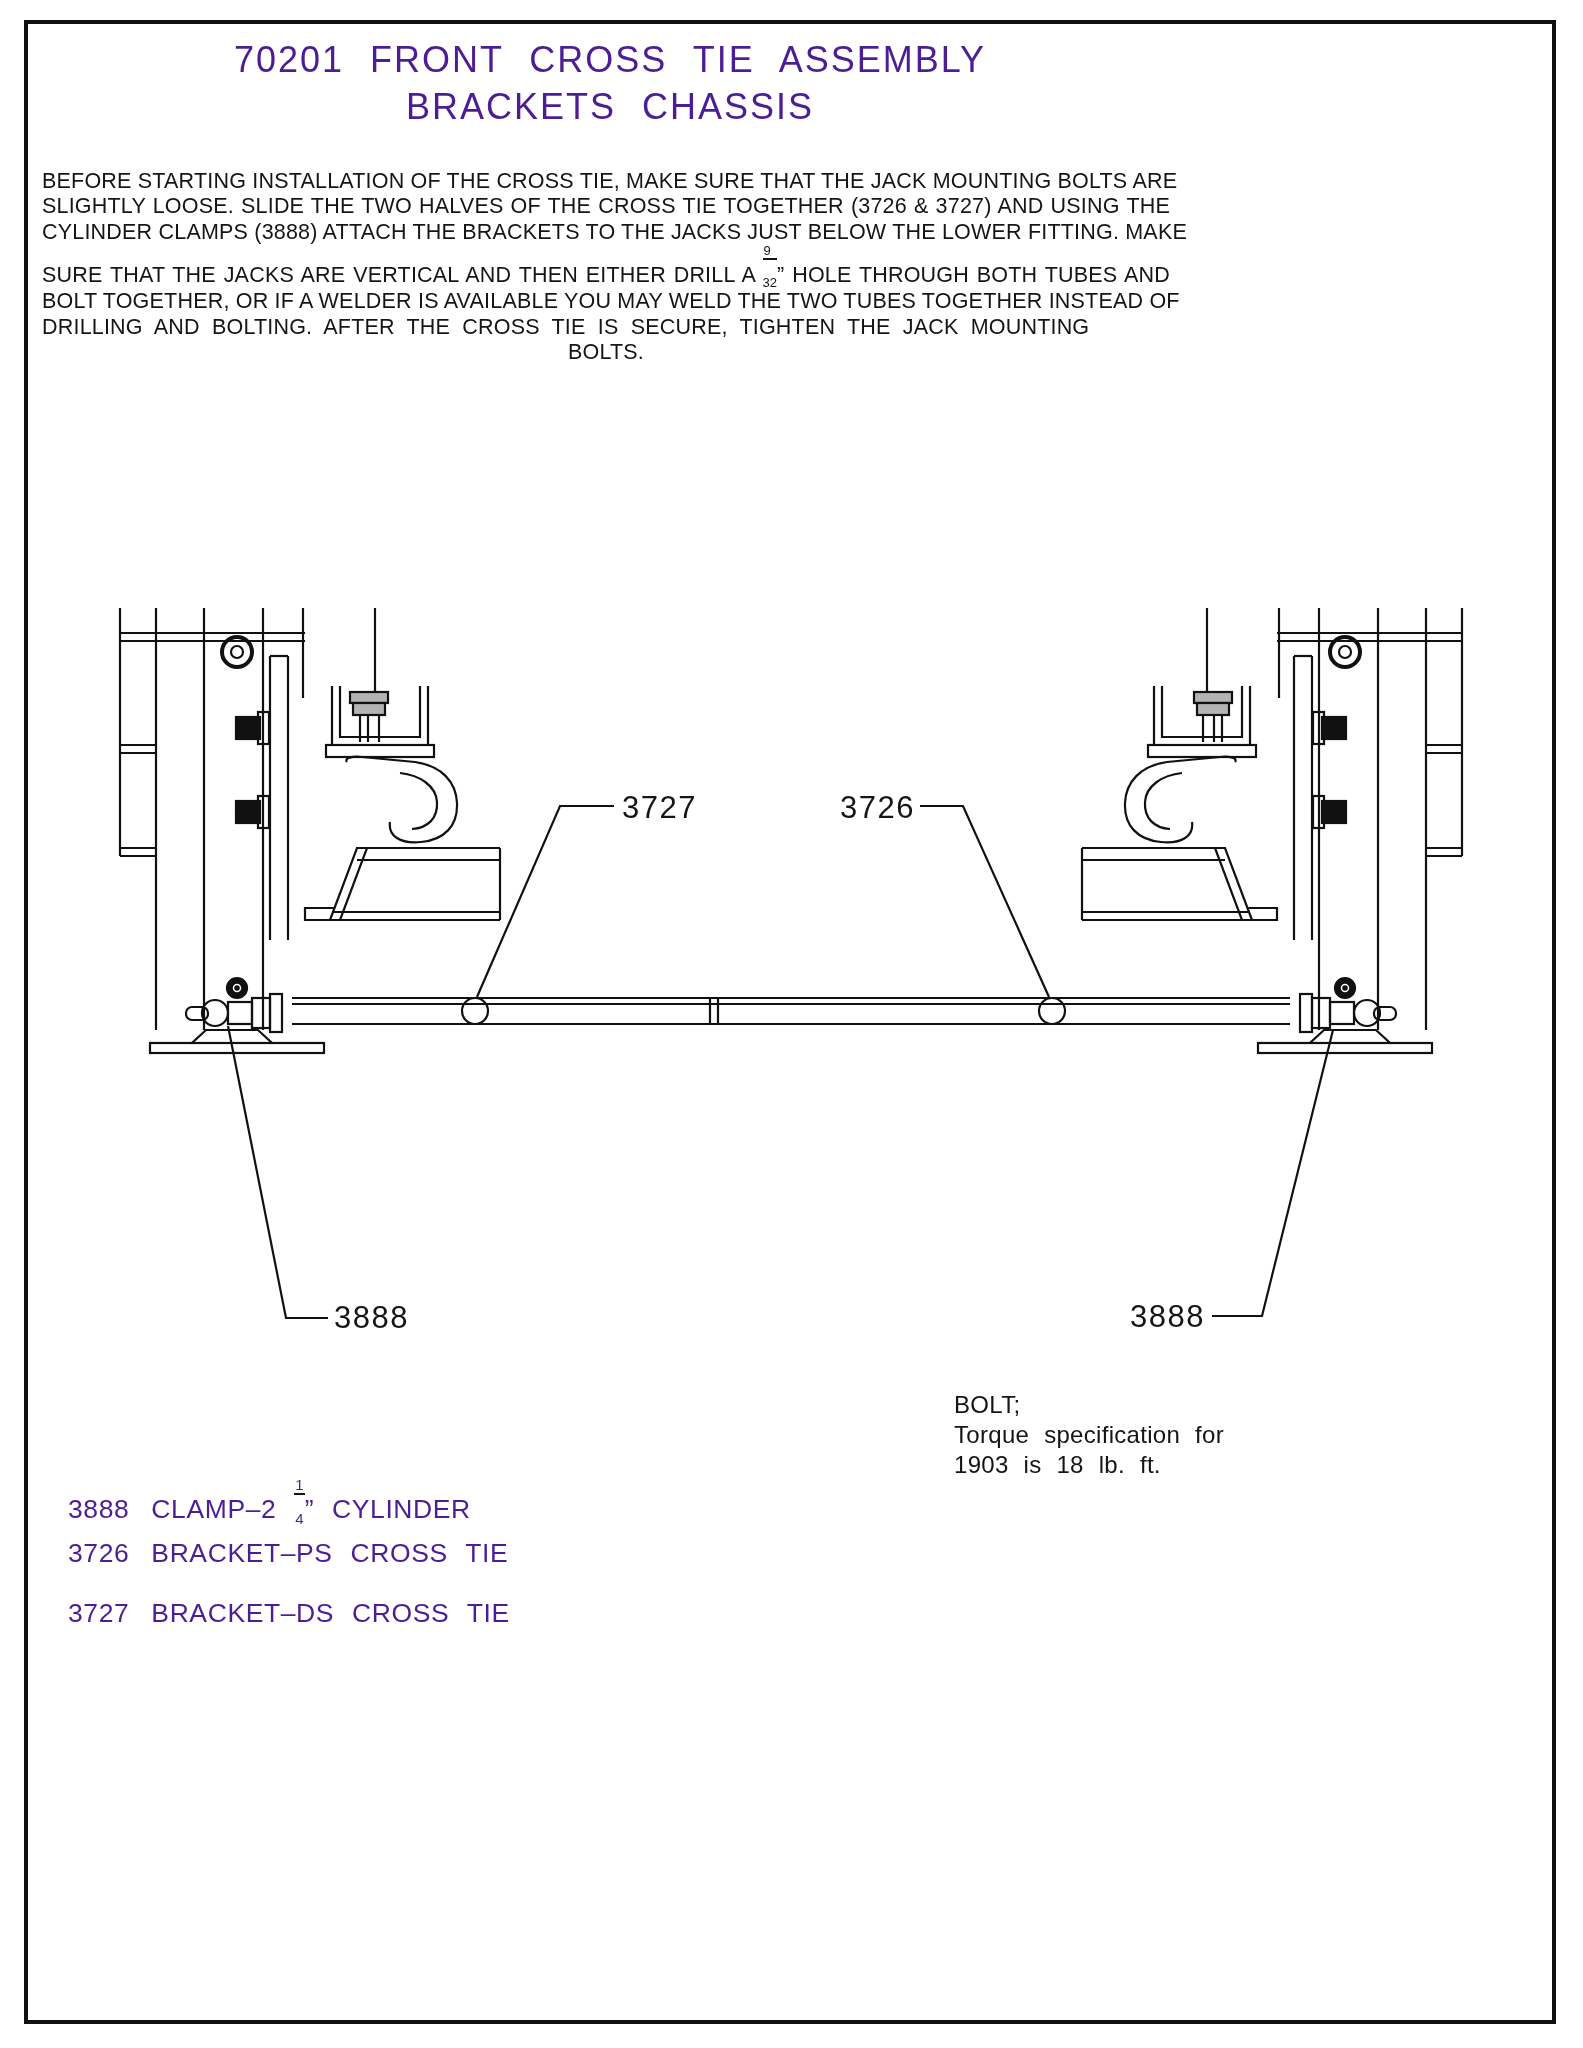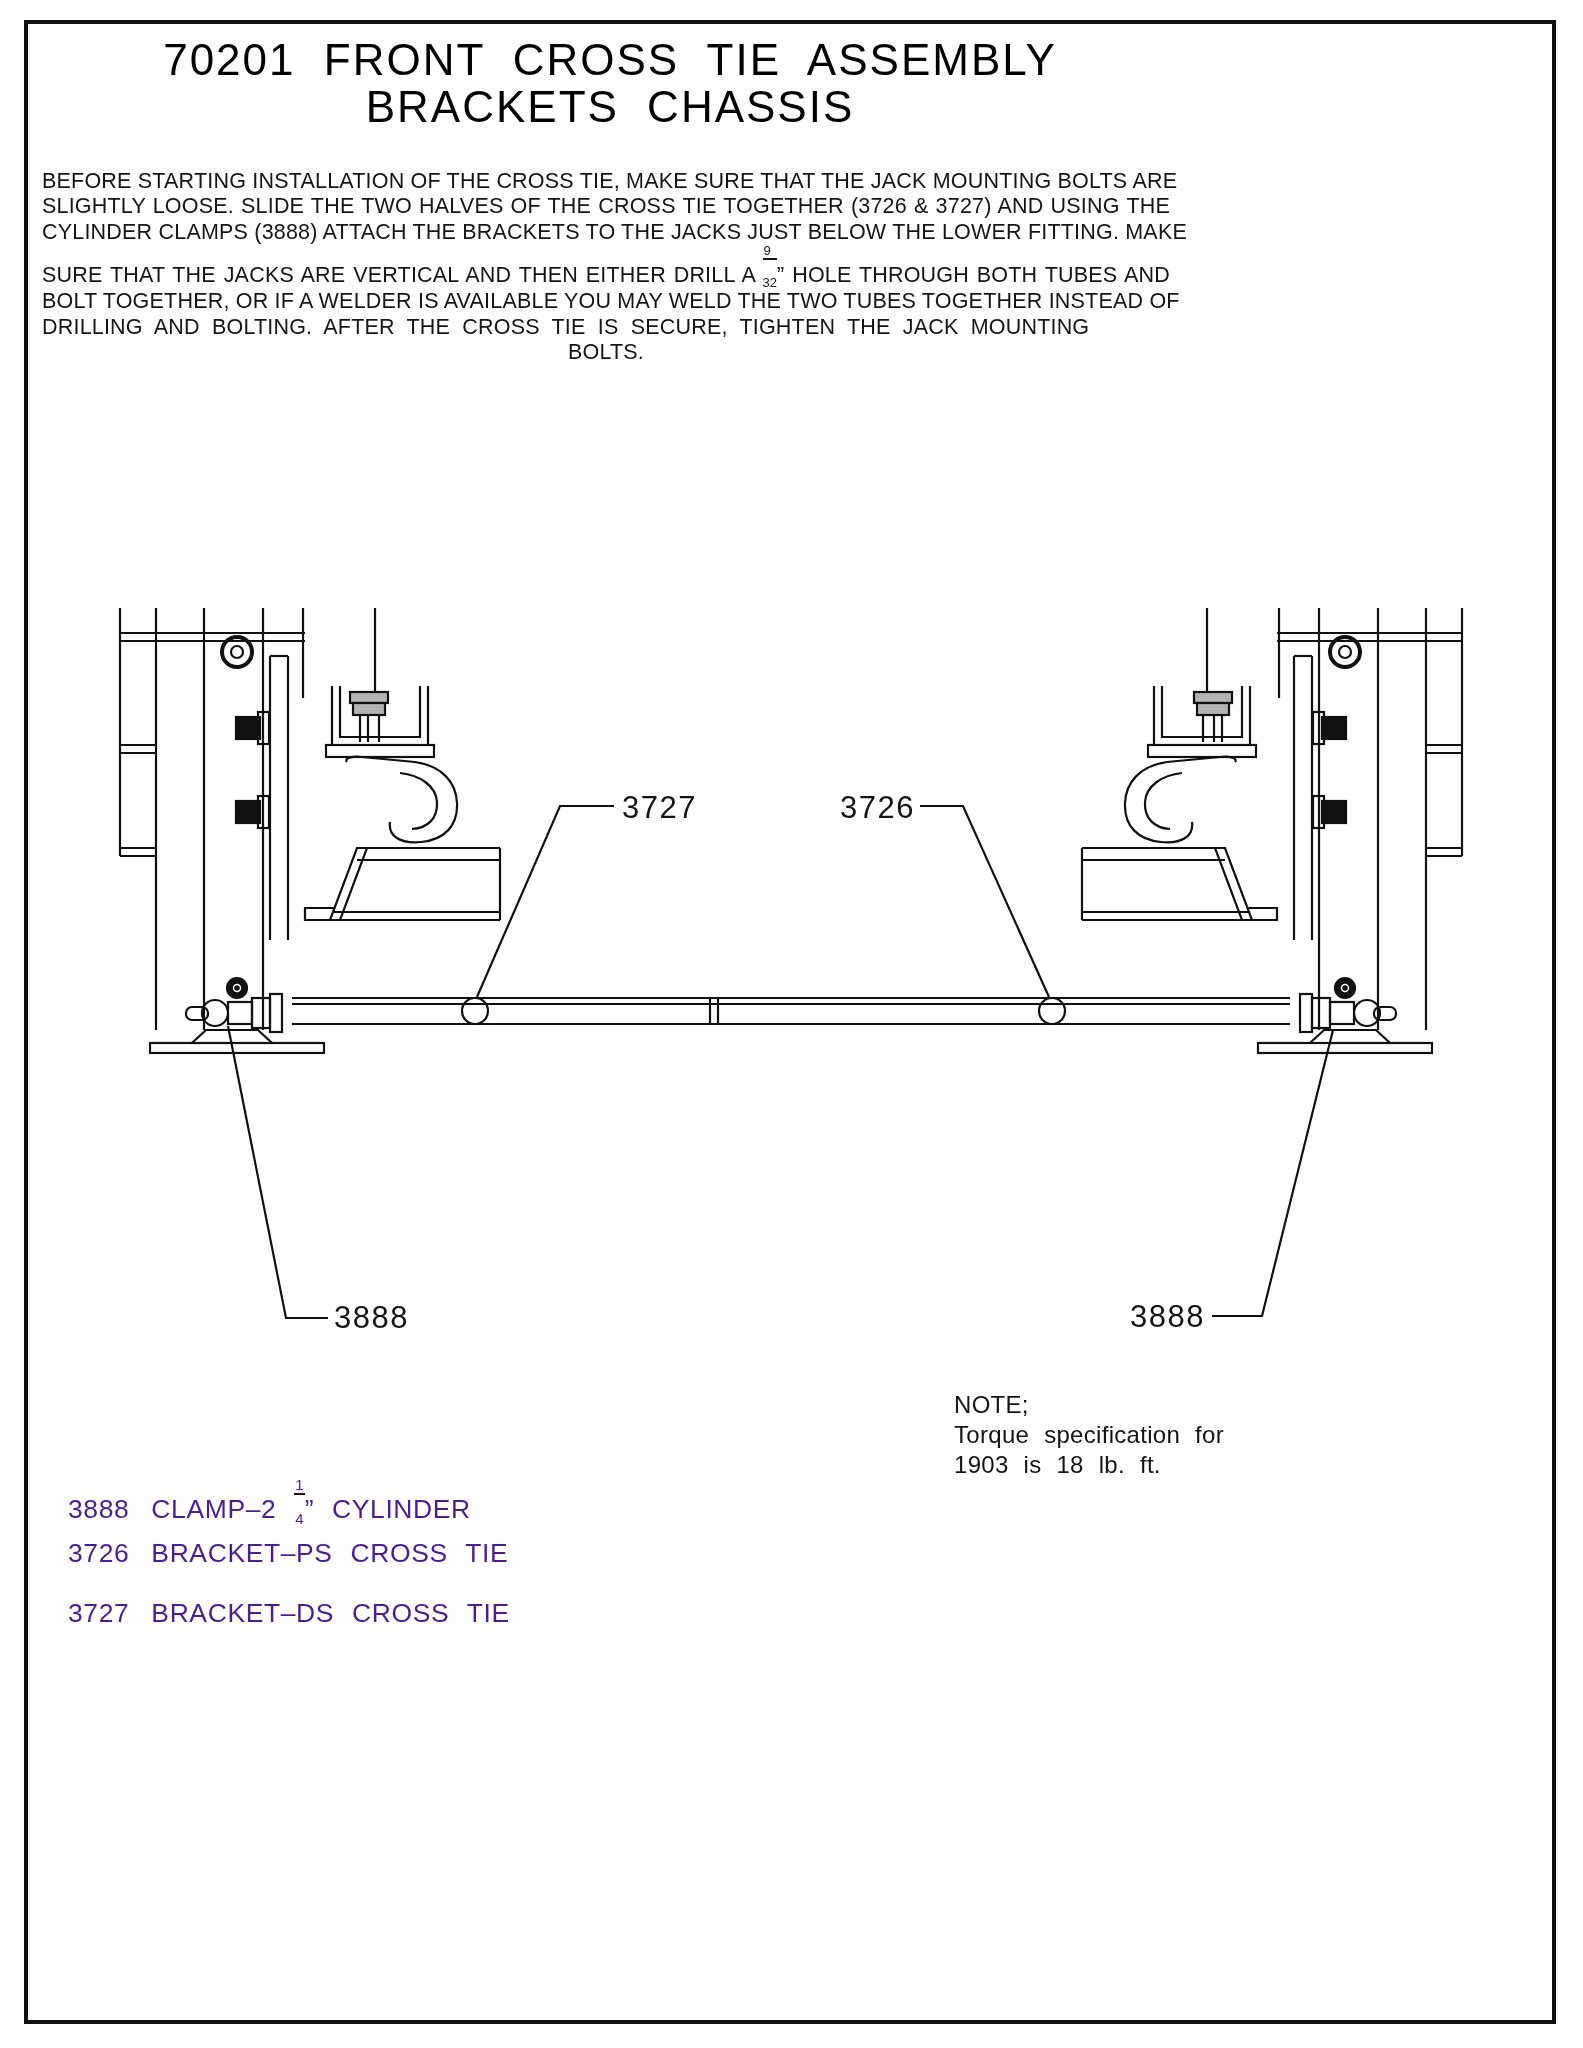--- a/index.html
+++ b/index.html
@@ -6,21 +6,21 @@
   .page{
     position:relative;width:1583px;height:2048px;background:#ffffff;
     font-family:"Liberation Sans", sans-serif;color:#111;overflow:hidden;
   }
   .border-frame{
     position:absolute;left:24px;top:20px;width:1532px;height:2004px;
     border:4px solid #111;box-sizing:border-box;
   }
   .title-block{
     position:absolute;left:40px;top:36px;width:1140px;text-align:center;
-    font-size:44px;line-height:47px;letter-spacing:2px;word-spacing:14px;color:#000000;
+    font-size:36px;line-height:47px;letter-spacing:2px;word-spacing:14px;color:#4c1d95;
   }
   .instructions{
     position:absolute;left:42px;top:169px;width:1128px;
     font-size:21.5px;line-height:25.4px;letter-spacing:.2px;color:#151515;
   }
   .iline{text-align:justify;text-align-last:justify;white-space:nowrap;}
   .iline.center{text-align:left;text-align-last:center;word-spacing:6px;white-space:normal;}
   .frac{
     display:inline-block;text-align:center;font-size:13px;line-height:12px;
     vertical-align:-5px;letter-spacing:0;
@@ -158,21 +158,21 @@
       <polyline points="1333,1030 1262,1316 1212,1316"></polyline>
     </g>
   </svg>
 
   <div class="callout" style="left:622px;top:790px;">3727</div>
   <div class="callout" style="left:840px;top:790px;">3726</div>
   <div class="callout" style="left:334px;top:1300px;">3888</div>
   <div class="callout" style="left:1130px;top:1299px;">3888</div>
 
   <div class="note-block">
-    <div>NOTE;</div>
+    <div>BOLT;</div>
     <div>Torque specification for</div>
     <div>1903 is 18 lb. ft.</div>
   </div>
 
   <div class="parts-list">
     <div class="part-row">
       <span class="pnum">3888</span><span>CLAMP–2</span>
       <span class="frac"><span class="num">1</span><span class="den">4</span></span><span>” CYLINDER</span>
     </div>
     <div class="part-row">

